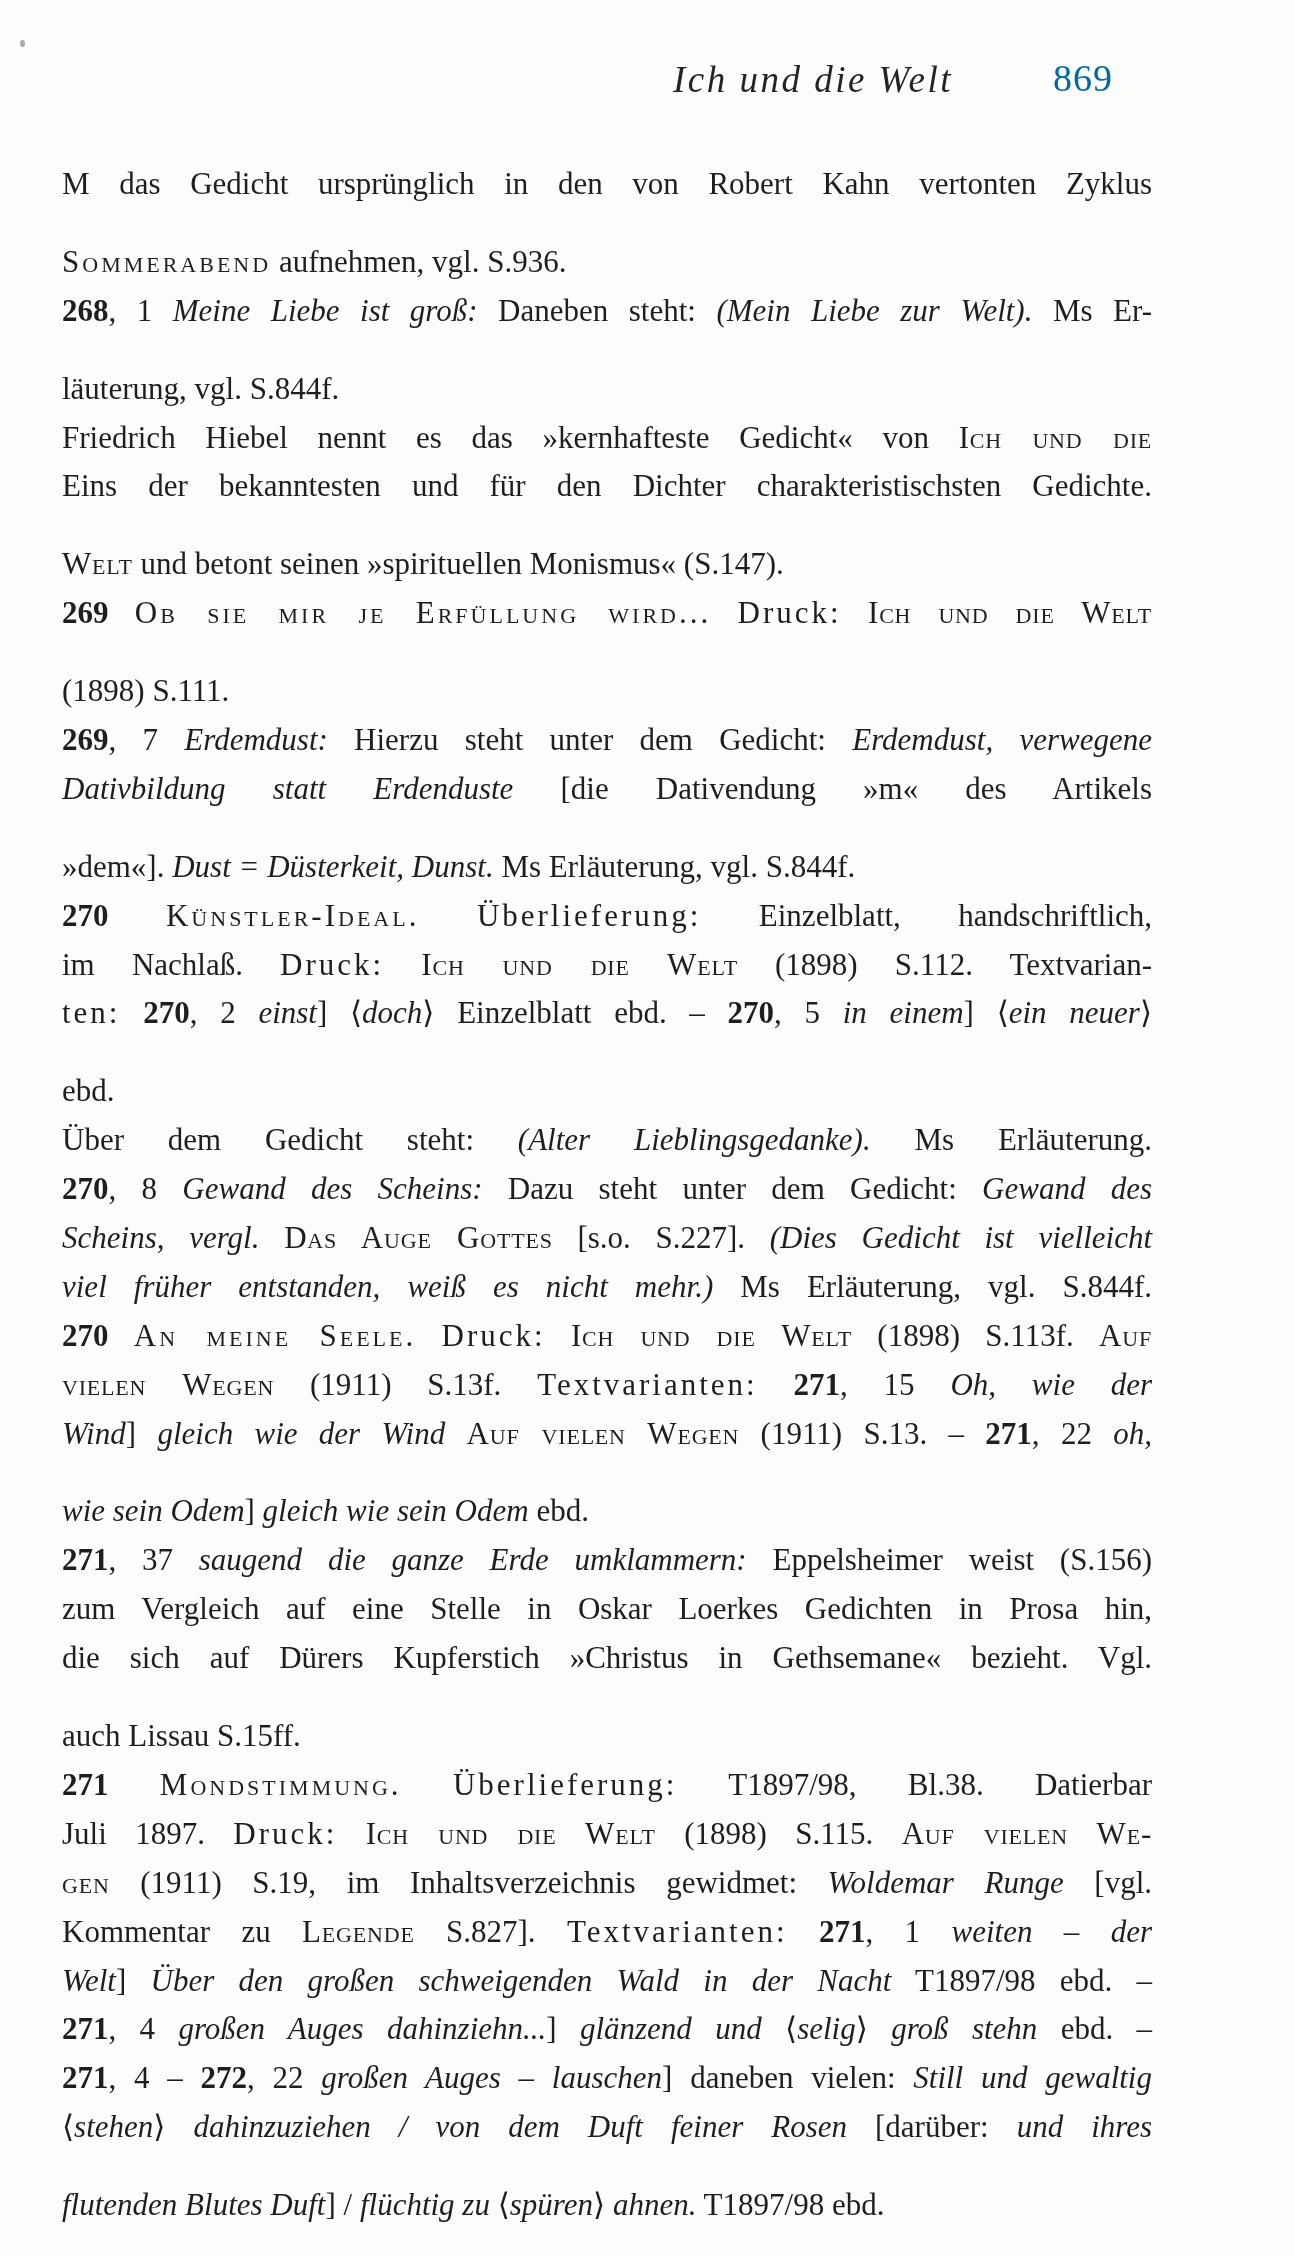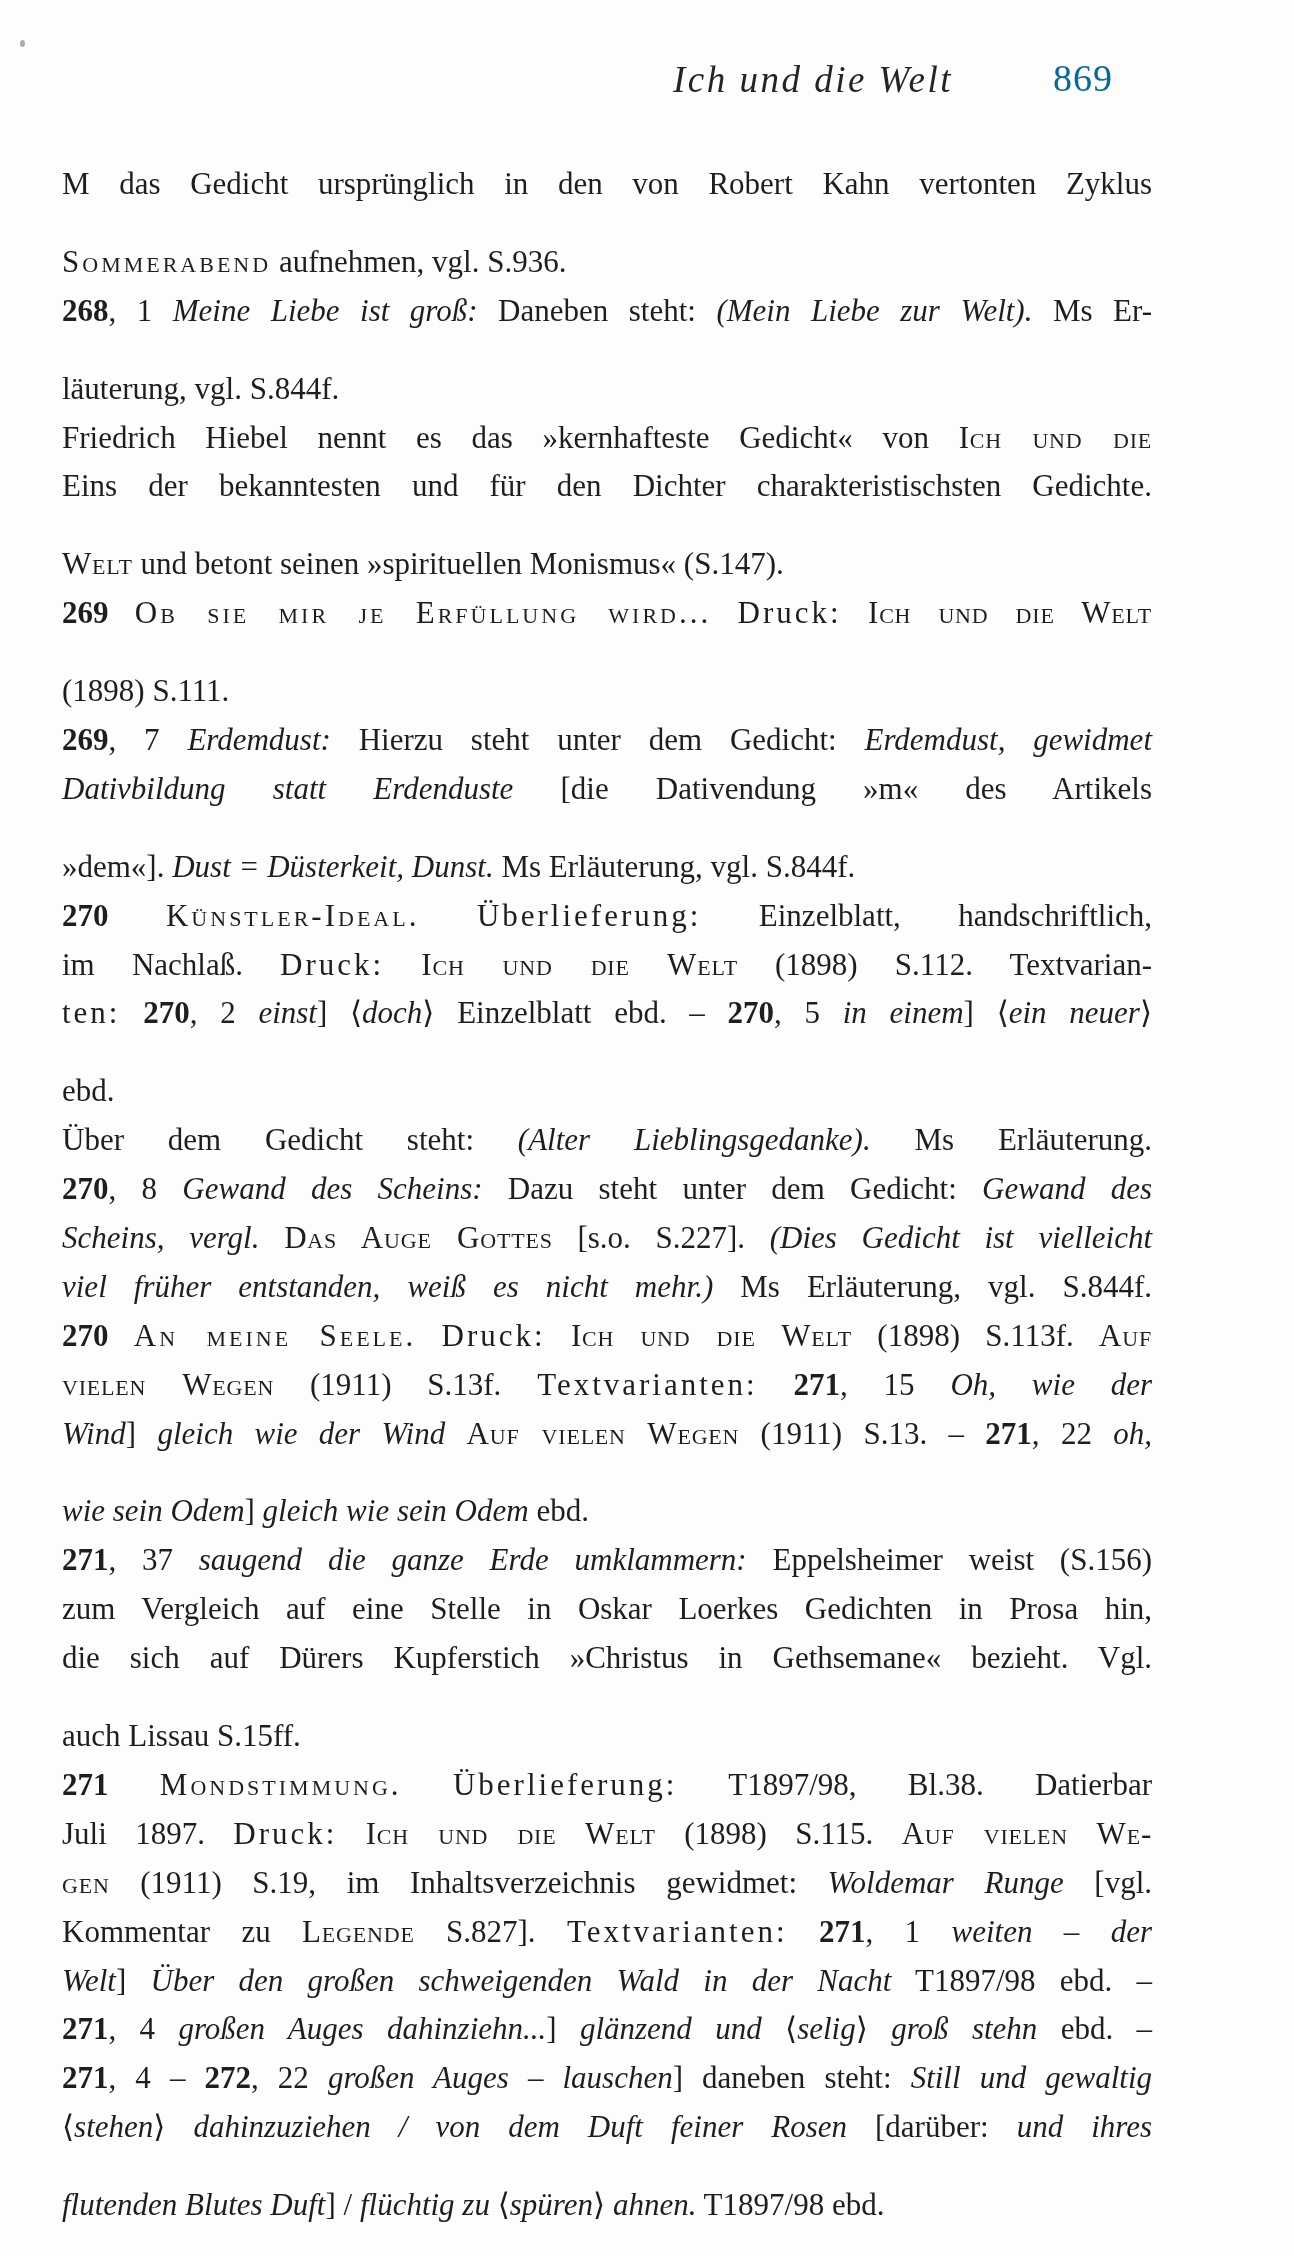--- a/index.html
+++ b/index.html
@@ -54,21 +54,21 @@
 <div class="text-block">
     <div class="line jf"><span class="s-n">M das Gedicht ursprünglich in den von Robert Kahn vertonten Zyklus</span></div>
     <div class="line lf"><span class="s-scs">Sommerabend</span><span class="s-n"> aufnehmen, vgl. S.936.</span></div>
     <div class="line jf"><span class="s-b">268</span><span class="s-n">, 1 </span><span class="s-i">Meine Liebe ist groß:</span><span class="s-n"> Daneben steht: </span><span class="s-i">(Mein Liebe zur Welt).</span><span class="s-n"> Ms Er-</span></div>
     <div class="line lf"><span class="s-n">läuterung, vgl. S.844f.</span></div>
     <div class="line jf"><span class="s-n">Friedrich Hiebel nennt es das »kernhafteste Gedicht« von </span><span class="s-sc">Ich und die</span></div>
     <div class="line jf"><span class="s-n">Eins der bekanntesten und für den Dichter charakteristischsten Gedichte.</span></div>
     <div class="line lf"><span class="s-sc">Welt</span><span class="s-n"> und betont seinen »spirituellen Monismus« (S.147).</span></div>
     <div class="line jf"><span class="s-b">269</span><span class="s-n"> </span><span class="s-scs">Ob sie mir je Erfüllung wird...</span><span class="s-n"> </span><span class="s-ls">Druck:</span><span class="s-n"> </span><span class="s-sc">Ich und die Welt</span></div>
     <div class="line lf"><span class="s-n">(1898) S.111.</span></div>
-    <div class="line jf"><span class="s-b">269</span><span class="s-n">, 7 </span><span class="s-i">Erdemdust:</span><span class="s-n"> Hierzu steht unter dem Gedicht: </span><span class="s-i">Erdemdust, gewidmet</span></div>
+    <div class="line jf"><span class="s-b">269</span><span class="s-n">, 7 </span><span class="s-i">Erdemdust:</span><span class="s-n"> Hierzu steht unter dem Gedicht: </span><span class="s-i">Erdemdust, verwegene</span></div>
     <div class="line jf"><span class="s-i">Dativbildung statt Erdenduste</span><span class="s-n"> [die Dativendung »m« des Artikels</span></div>
     <div class="line lf"><span class="s-n">»dem«]. </span><span class="s-i">Dust = Düsterkeit, Dunst.</span><span class="s-n"> Ms Erläuterung, vgl. S.844f.</span></div>
     <div class="line jf"><span class="s-b">270</span><span class="s-n"> </span><span class="s-scs">Künstler-Ideal.</span><span class="s-n"> </span><span class="s-ls">Überlieferung:</span><span class="s-n"> Einzelblatt, handschriftlich,</span></div>
     <div class="line jf"><span class="s-n">im Nachlaß. </span><span class="s-ls">Druck:</span><span class="s-n"> </span><span class="s-sc">Ich und die Welt</span><span class="s-n"> (1898) S.112. Textvarian-</span></div>
     <div class="line jf"><span class="s-ls">ten:</span><span class="s-n"> </span><span class="s-b">270</span><span class="s-n">, 2 </span><span class="s-i">einst</span><span class="s-n">] ⟨</span><span class="s-i">doch</span><span class="s-n">⟩ Einzelblatt ebd. – </span><span class="s-b">270</span><span class="s-n">, 5 </span><span class="s-i">in einem</span><span class="s-n">] ⟨</span><span class="s-i">ein neuer</span><span class="s-n">⟩</span></div>
     <div class="line lf"><span class="s-n">ebd.</span></div>
     <div class="line jf"><span class="s-n">Über dem Gedicht steht: </span><span class="s-i">(Alter Lieblingsgedanke).</span><span class="s-n"> Ms Erläuterung.</span></div>
     <div class="line jf"><span class="s-b">270</span><span class="s-n">, 8 </span><span class="s-i">Gewand des Scheins:</span><span class="s-n"> Dazu steht unter dem Gedicht: </span><span class="s-i">Gewand des</span></div>
     <div class="line jf"><span class="s-i">Scheins, vergl.</span><span class="s-n"> </span><span class="s-sc">Das Auge Gottes</span><span class="s-n"> [s.o. S.227]. </span><span class="s-i">(Dies Gedicht ist vielleicht</span></div>
     <div class="line jf"><span class="s-i">viel früher entstanden, weiß es nicht mehr.)</span><span class="s-n"> Ms Erläuterung, vgl. S.844f.</span></div>
@@ -79,17 +79,17 @@
     <div class="line jf"><span class="s-b">271</span><span class="s-n">, 37 </span><span class="s-i">saugend die ganze Erde umklammern:</span><span class="s-n"> Eppelsheimer weist (S.156)</span></div>
     <div class="line jf"><span class="s-n">zum Vergleich auf eine Stelle in Oskar Loerkes Gedichten in Prosa hin,</span></div>
     <div class="line jf"><span class="s-n">die sich auf Dürers Kupferstich »Christus in Gethsemane« bezieht. Vgl.</span></div>
     <div class="line lf"><span class="s-n">auch Lissau S.15ff.</span></div>
     <div class="line jf"><span class="s-b">271</span><span class="s-n"> </span><span class="s-scs">Mondstimmung.</span><span class="s-n"> </span><span class="s-ls">Überlieferung:</span><span class="s-n"> T1897/98, Bl.38. Datierbar</span></div>
     <div class="line jf"><span class="s-n">Juli 1897. </span><span class="s-ls">Druck:</span><span class="s-n"> </span><span class="s-sc">Ich und die Welt</span><span class="s-n"> (1898) S.115. </span><span class="s-sc">Auf vielen We-</span></div>
     <div class="line jf"><span class="s-sc">gen</span><span class="s-n"> (1911) S.19, im Inhaltsverzeichnis gewidmet: </span><span class="s-i">Woldemar Runge</span><span class="s-n"> [vgl.</span></div>
     <div class="line jf"><span class="s-n">Kommentar zu </span><span class="s-sc">Legende</span><span class="s-n"> S.827]. </span><span class="s-ls">Textvarianten:</span><span class="s-n"> </span><span class="s-b">271</span><span class="s-n">, 1 </span><span class="s-i">weiten – der</span></div>
     <div class="line jf"><span class="s-i">Welt</span><span class="s-n">] </span><span class="s-i">Über den großen schweigenden Wald in der Nacht</span><span class="s-n"> T1897/98 ebd. –</span></div>
     <div class="line jf"><span class="s-b">271</span><span class="s-n">, 4 </span><span class="s-i">großen Auges dahinziehn...</span><span class="s-n">] </span><span class="s-i">glänzend und</span><span class="s-n"> ⟨</span><span class="s-i">selig</span><span class="s-n">⟩ </span><span class="s-i">groß stehn</span><span class="s-n"> ebd. –</span></div>
-    <div class="line jf"><span class="s-b">271</span><span class="s-n">, 4 – </span><span class="s-b">272</span><span class="s-n">, 22 </span><span class="s-i">großen Auges – lauschen</span><span class="s-n">] daneben steht: </span><span class="s-i">Still und gewaltig</span></div>
+    <div class="line jf"><span class="s-b">271</span><span class="s-n">, 4 – </span><span class="s-b">272</span><span class="s-n">, 22 </span><span class="s-i">großen Auges – lauschen</span><span class="s-n">] daneben vielen: </span><span class="s-i">Still und gewaltig</span></div>
     <div class="line jf"><span class="s-n">⟨</span><span class="s-i">stehen</span><span class="s-n">⟩ </span><span class="s-i">dahinzuziehen / von dem Duft feiner Rosen</span><span class="s-n"> [darüber: </span><span class="s-i">und ihres</span></div>
     <div class="line lf"><span class="s-i">flutenden Blutes Duft</span><span class="s-n">] / </span><span class="s-i">flüchtig zu</span><span class="s-n"> ⟨</span><span class="s-i">spüren</span><span class="s-n">⟩ </span><span class="s-i">ahnen.</span><span class="s-n"> T1897/98 ebd.</span></div>
     <div class="line lf"><span class="s-n">Unter dem Gedicht steht: </span><span class="s-i">(Bei Friedrichshagen).</span><span class="s-n"> </span><span class="s-i">»Der Welt«</span><span class="s-n"> [S. 271, 2] </span><span class="s-i">ist</span></div>
   </div>
 
 </body></html>

